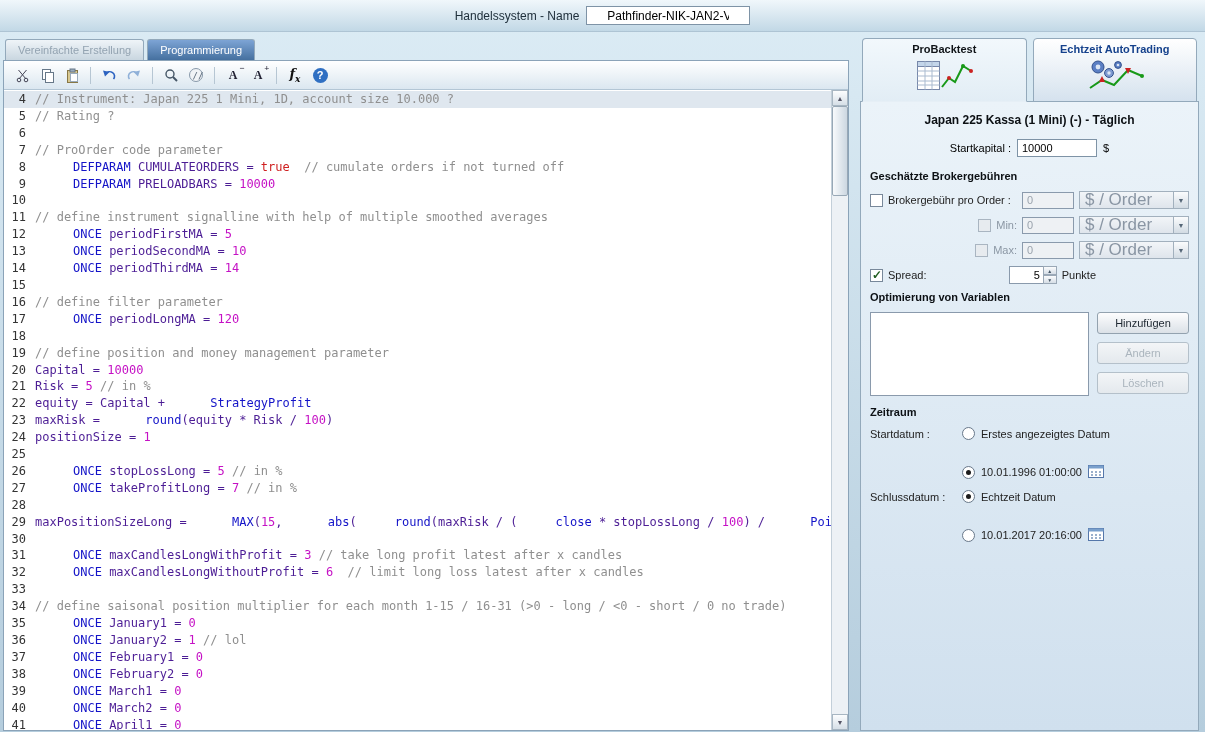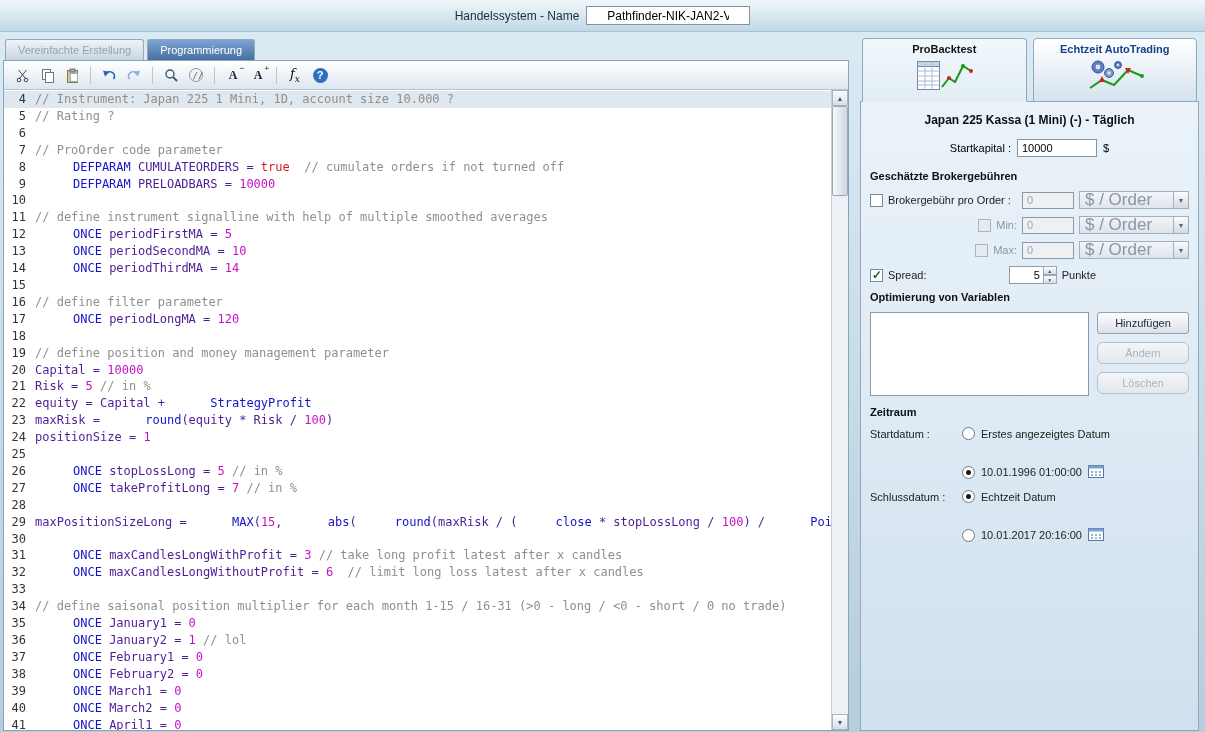--- a/index.html
+++ b/index.html
@@ -22,21 +22,21 @@
        border-radius:3px 3px 0 0;font-size:11px;cursor:default;}
   .tab.inactive{background:linear-gradient(#eff4f8,#c9d6e0);color:#93a3b1;}
   .tab.active{background:linear-gradient(#7da4d5,#45709f);color:#fff;}
   .editor-frame{flex:1;border:1px solid #8ba3b8;background:#fff;display:flex;flex-direction:column;overflow:hidden;}
   .toolbar{height:29px;flex:none;display:flex;align-items:center;gap:3px;padding:0 7px;
            background:linear-gradient(#ffffff,#dbe7f0);border-bottom:1px solid #b3c6d5;}
   .tbtn{width:22px;height:22px;display:flex;align-items:center;justify-content:center;border-radius:2px;cursor:pointer;}
   .tsep{width:1px;height:17px;background:#b6c6d3;margin:0 4px;flex:none;}
   .afont{font-weight:bold;font-size:12px;color:#223;position:relative;font-family:"Liberation Serif",serif;}
   .afont .sgn{position:absolute;top:-5px;right:-7px;font-size:9px;}
-  .fx{font-family:"DejaVu Serif",serif;font-style:italic;font-weight:normal;color:#111;font-size:13px;}
+  .fx{font-family:"DejaVu Serif",serif;font-style:italic;font-weight:bold;color:#111;font-size:13px;}
   .fx sub{font-size:9px;}
   .helpc{width:15px;height:15px;border-radius:50%;background:#2f6fc2;color:#fff;font-weight:bold;font-size:11px;
          display:flex;align-items:center;justify-content:center;}
 
   .codewrap{flex:1;display:flex;overflow:hidden;background:#fff;}
   .code{flex:1;overflow:hidden;font-family:"DejaVu Sans Mono",monospace;font-size:12px;line-height:16.9px;padding-top:1px;}
   .cl{display:flex;white-space:pre;}
   .cl.cur{background:#dfe7ef;}
   .ln{width:31px;text-align:right;padding-right:9px;color:#333;flex:none;}
   .tk-c{color:#8f8f8f;}
@@ -87,21 +87,21 @@
   .spin .arrs{display:flex;flex-direction:column;width:14px;height:18px;}
   .spin .sa{flex:1;border:1px solid #9aa8b6;background:linear-gradient(#fbfcfd,#d6dee6);font-size:5px;color:#456;
             display:flex;align-items:center;justify-content:center;cursor:pointer;}
   .spacer88{width:88px;flex:none;}
 
   .optrow{display:flex;gap:8px;margin-bottom:10px;}
   .listbox{flex:1;height:84px;background:#fff;border:1px solid #8a9aac;}
   .obtns{display:flex;flex-direction:column;gap:8px;width:92px;flex:none;}
   .btn{height:22px;border:1px solid #93a2af;border-radius:3px;background:linear-gradient(#fdfdfe,#dbe1e7);
        font-size:11px;color:#1c2630;display:flex;align-items:center;justify-content:center;cursor:pointer;}
-  .btn.dis{color:#aab4bd;background:linear-gradient(#f3f5f7,#e4e9ed);border-color:#b4c0ca;border-radius:6px;}
+  .btn.dis{color:#aab4bd;background:linear-gradient(#f3f5f7,#e4e9ed);border-color:#b4c0ca;}
 
   .zrow{display:flex;margin-bottom:10px;font-size:11px;color:#222;}
   .zlabel{width:92px;flex:none;padding-top:1px;}
   .zopts{display:flex;flex-direction:column;gap:24px;}
   .ropt{display:flex;align-items:center;gap:6px;cursor:pointer;}
   .radio{width:13px;height:13px;border:1px solid #68788a;border-radius:50%;background:#fff;position:relative;flex:none;}
   .radio.sel::after{content:"";position:absolute;left:3px;top:3px;width:5px;height:5px;border-radius:50%;background:#1c1c1c;}
 </style>
 </head>
 <body>

